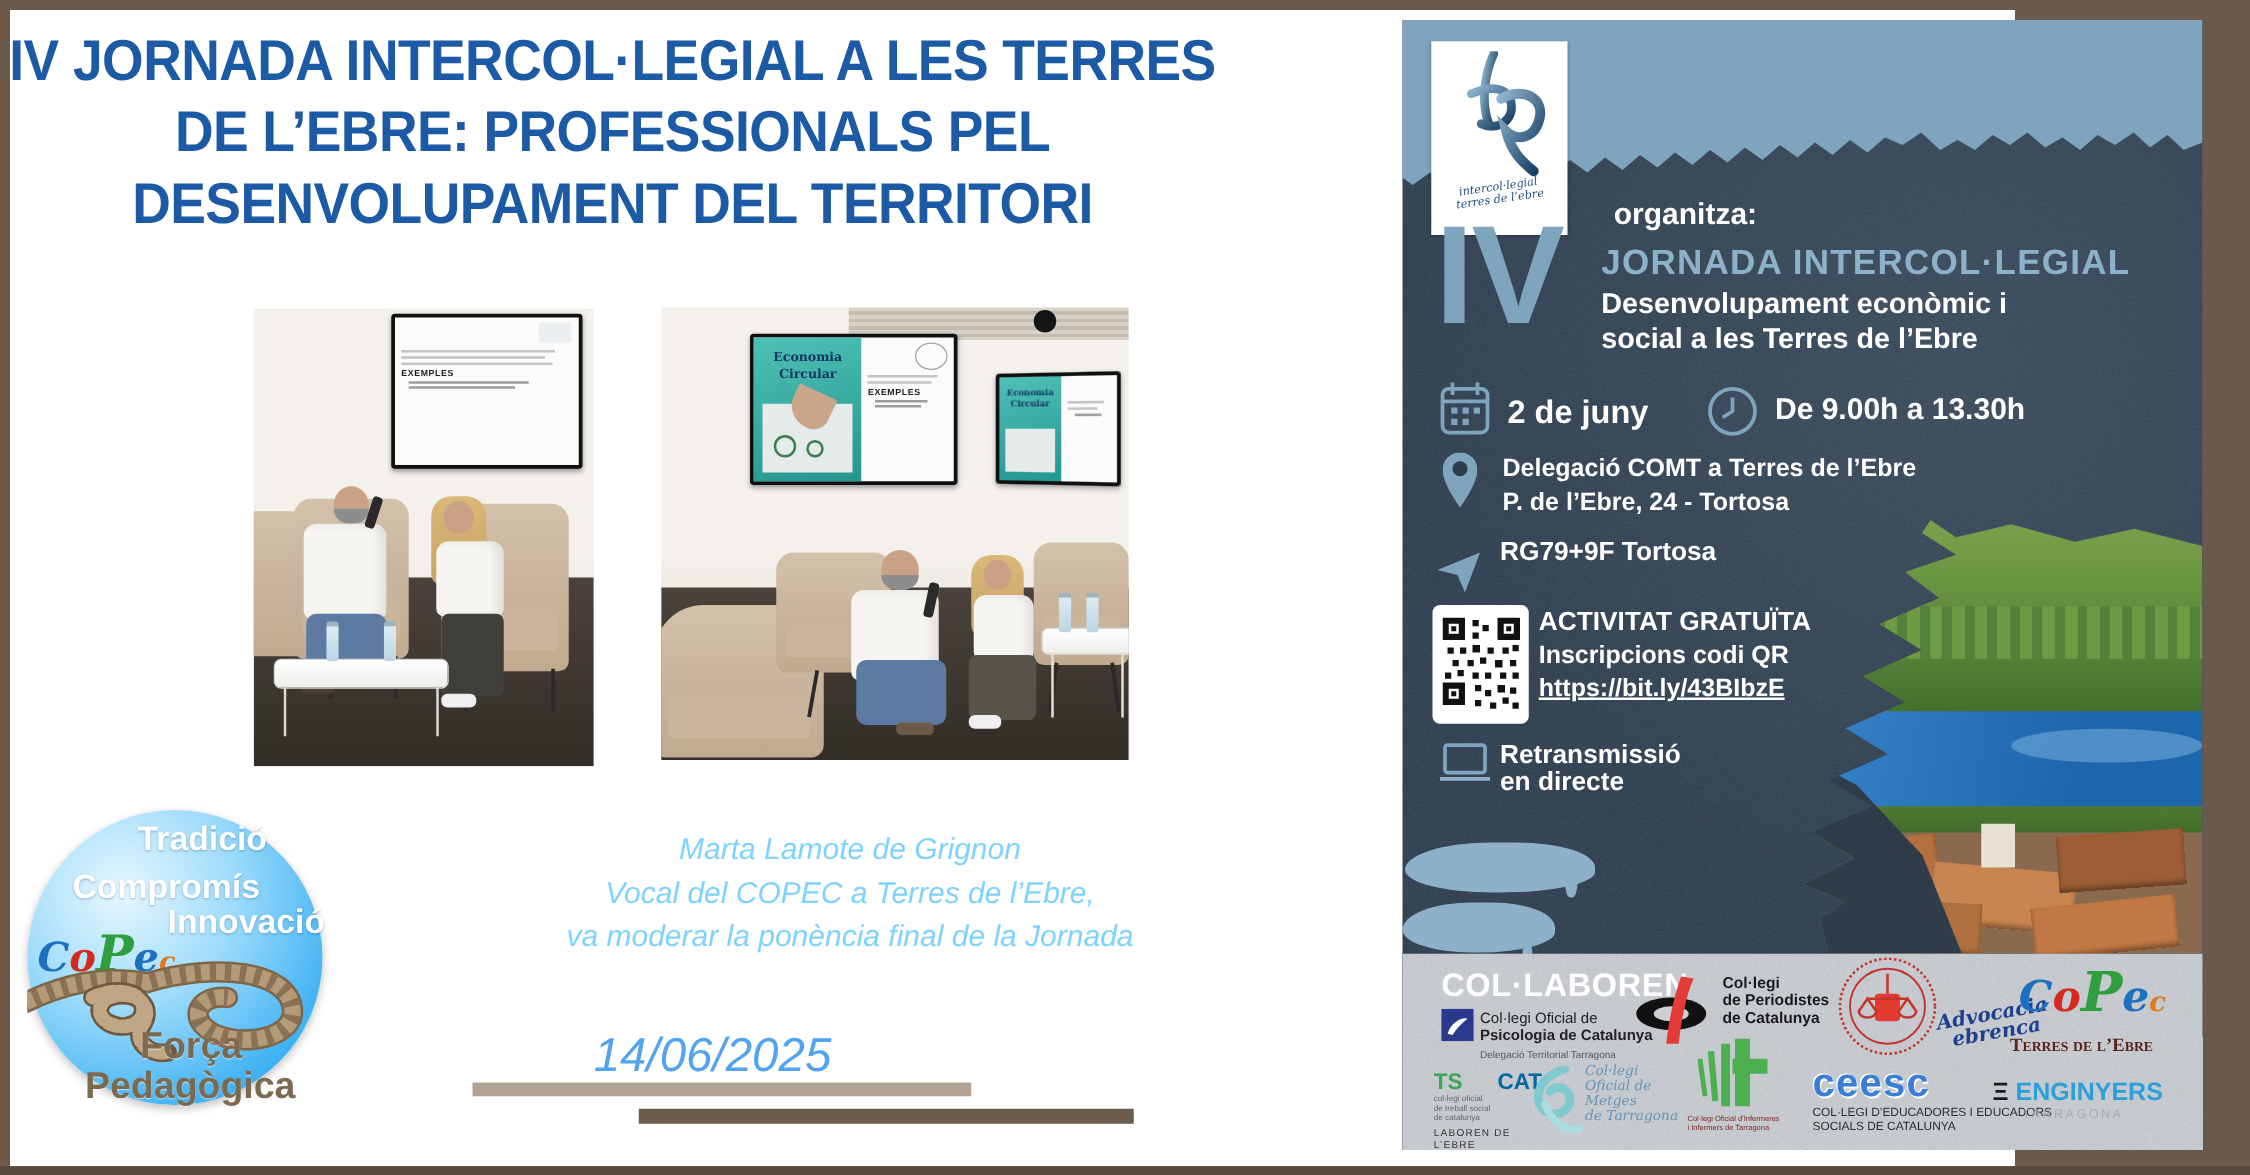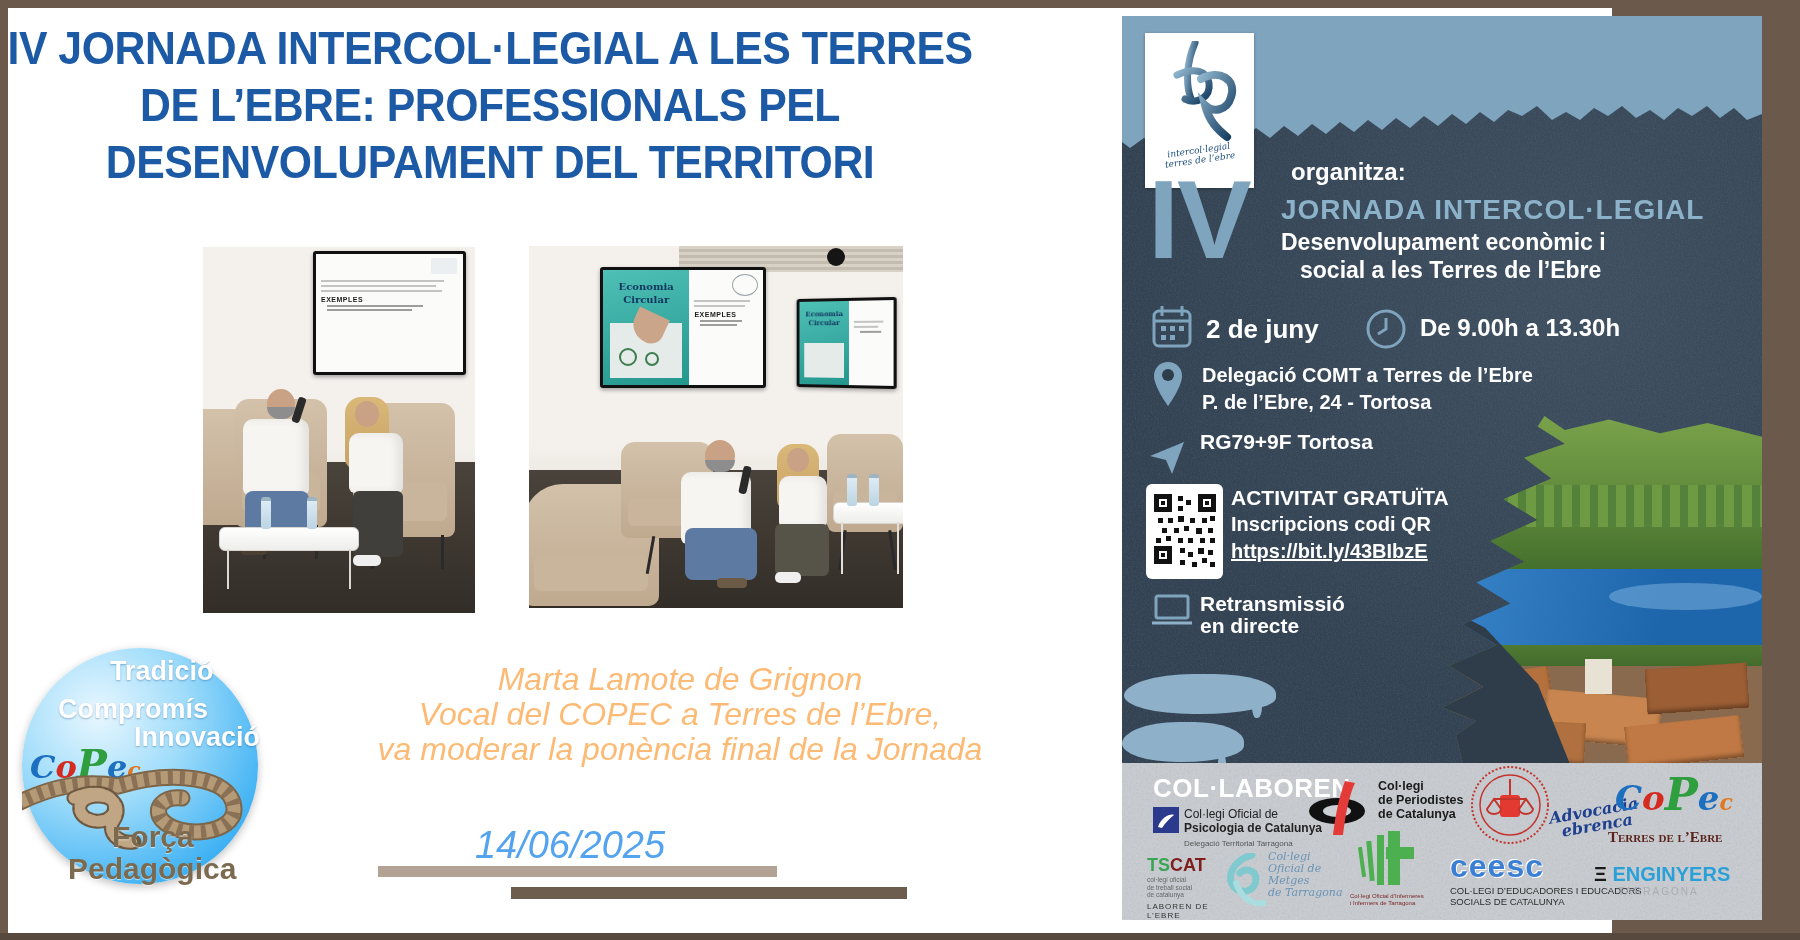--- a/index.html
+++ b/index.html
@@ -5,21 +5,21 @@
   html,body{margin:0;padding:0;background:#555;}
   #canvas{position:relative;width:1800px;height:940px;background:#6b5a4b;overflow:hidden;
           font-family:"Liberation Sans",sans-serif;}
   .abs{position:absolute;}
   .b{font-weight:bold;}
   
   #sheet{left:8px;top:8px;width:1604px;height:925px;background:#fff;}
   #main-title{left:30px;top:20px;width:920px;display:flex;flex-direction:column;align-items:center;
     color:#1d5aa6;font-weight:bold;font-size:46px;line-height:57px;transform:scaleX(.93);
     letter-spacing:-.5px;white-space:nowrap;}
-  .caption-line{color:#fdba74;font-style:italic;font-size:32px;line-height:35px;text-align:center;}
+  .caption-line{color:#7dd3fc;font-style:italic;font-size:24px;line-height:35px;text-align:center;}
   #event-date{color:#53a3ee;font-style:italic;font-size:38px;text-align:center;}
   .deco-bar{height:11px;}
   
   .photo{overflow:hidden;background:linear-gradient(#f4f1ed 55%,#efebe5 60%);}
   .carpet{left:0;right:0;bottom:0;background:linear-gradient(#4a433b,#322d27);}
   .chair{background:linear-gradient(#d3c1aa,#bfa98f);border-radius:14px 14px 8px 8px;}
   .chair .seat{position:absolute;left:8%;right:8%;bottom:12%;height:30%;background:#c9b49c;border-radius:6px;}
   .leg{position:absolute;width:3px;background:#2a2a2a;}
   .tv{background:#101010;border-radius:3px;padding:3px;box-shadow:0 2px 4px rgba(0,0,0,.35);}
   .slide{position:relative;display:flex;width:100%;height:100%;background:#fbfbfa;}
@@ -294,21 +294,21 @@
         <div>intercol·legial</div>
         <div>terres de l’ebre</div>
       </div>
     </div>
 
     <div class="abs ptxt" style="left:169px;top:142px;font-size:24px;">organitza:</div>
 
     <div id="edition" class="abs">IV</div>
     <div id="poster-title" class="abs">JORNADA INTERCOL·LEGIAL</div>
     <div class="abs ptxt psub" style="top:212px;">Desenvolupament econòmic i</div>
-    <div class="abs ptxt psub" style="top:240px;margin-left:19px;">social a les Terres de l’Ebre</div>
+    <div class="abs ptxt psub" style="top:240px;">social a les Terres de l’Ebre</div>
 
     <svg class="abs" style="left:30px;top:288px;" width="40" height="46" viewBox="0 0 40 46">
       <rect x="2" y="7" width="36" height="35" rx="5" class="icon-steel"></rect>
       <line x1="10" y1="2" x2="10" y2="12" class="icon-steel"></line>
         <line x1="30" y1="2" x2="30" y2="12" class="icon-steel"></line>
       <line x1="2" y1="17" x2="38" y2="17" class="icon-steel"></line>
       <g fill="#7ea4be">
           <rect x="9" y="22" width="5" height="5"></rect>
           <rect x="18" y="22" width="5" height="5"></rect>
           <rect x="27" y="22" width="5" height="5"></rect>
@@ -439,21 +439,21 @@
         <div>Advocacia</div>
         <div style="margin-left:10px;">ebrenca</div>
       </div>
 
       <div class="abs copec-script" style="left:493px;top:6px;font-size:34px;">
         <span style="color:#1d6fc0;">C</span><span style="color:#d42a20;">o</span><span style="color:#2f9e3f;font-size:44px;">P</span><span style="color:#1d6fc0;">e</span><span style="color:#e07820;font-size:22px;">c</span>
       </div>
       <div class="abs" style="left:486px;top:66px;font-family:'Liberation Serif',serif;font-variant:small-caps;font-weight:bold;color:#5a241c;font-size:15px;">Terres de l’Ebre</div>
 
       <div class="logo-small" style="left:25px;top:92px;">
-        <div style="font-size:18px;font-weight:bold;"><span style="color:#3aa655;">TS</span><span style="color:#7f1d1d;">CAT</span></div>
+        <div style="font-size:18px;font-weight:bold;"><span style="color:#3aa655;">TS</span><span style="color:#0369a1;padding-left:28px;">CAT</span></div>
         <div style="font-size:6.5px;color:#666;line-height:7.5px;">
           <div>col·legi oficial</div>
           <div>de treball social</div>
           <div>de catalunya</div>
         </div>
         <div style="font-size:8px;color:#333;letter-spacing:1px;margin-top:3px;line-height:9px;">
           <div>LABOREN DE</div>
           <div>L’EBRE</div>
         </div>
       </div>

